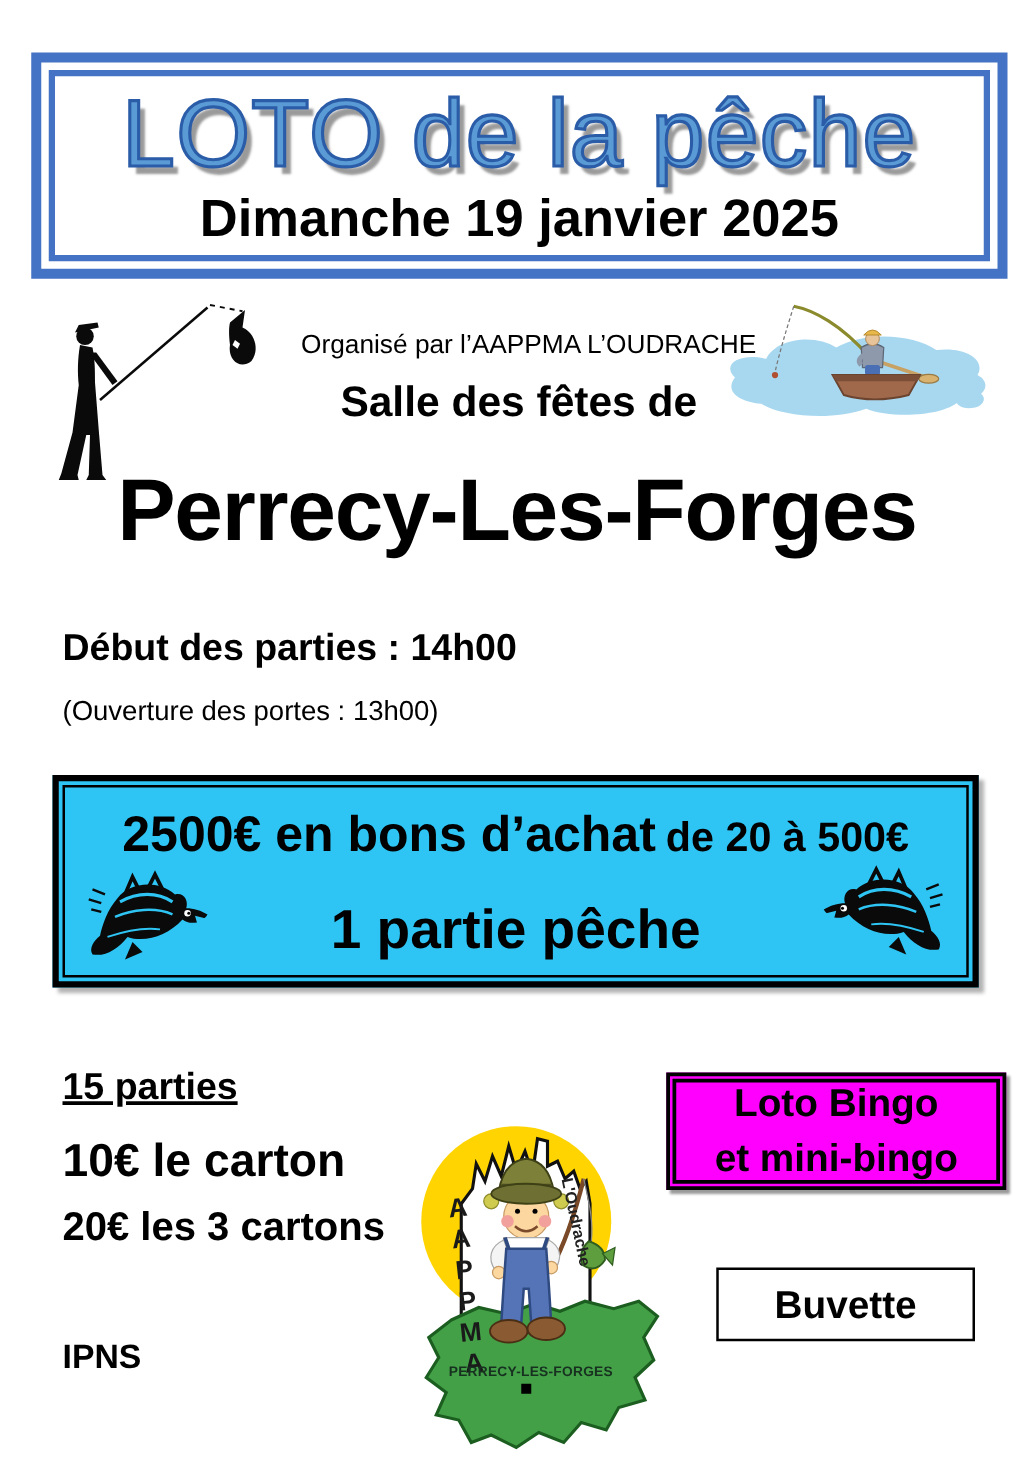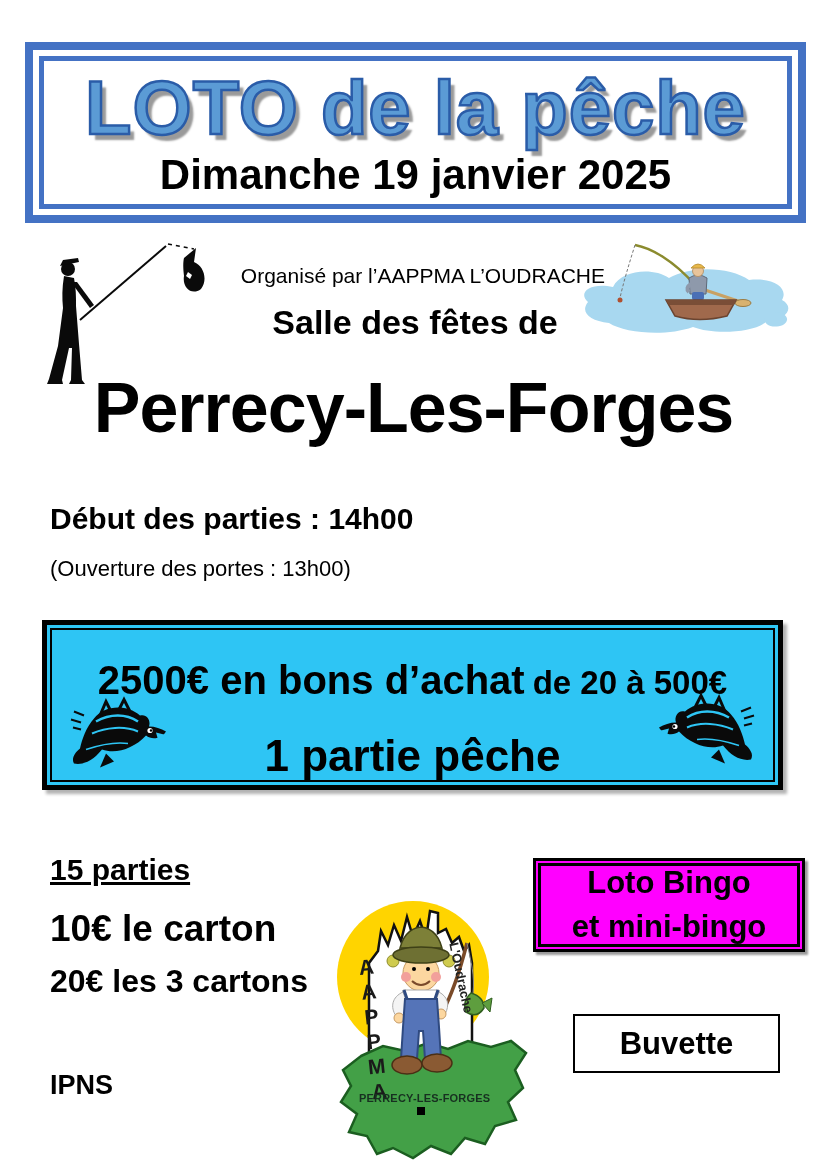--- a/index.html
+++ b/index.html
@@ -13,21 +13,21 @@
   
   .top-banner {
     position:absolute; left:25px; top:42px; width:781px; height:181px;
     border:8px solid #4472C4; background:#fff;
   }
   .top-banner-inner {
     position:absolute; inset:6px; border:5px solid #4472C4;
     display:flex; flex-direction:column; align-items:center; justify-content:center;
   }
   .main-title {
-    font-size:76px; font-weight:bold; line-height:1; letter-spacing:1px;
+    font-size:76px; font-weight:normal; line-height:1; letter-spacing:1px;
     color:#5B9BD5; -webkit-text-stroke:2.5px #2A5CA8;
     text-shadow:5px 6px 2px #9a9a9a; white-space:nowrap;
   }
   .event-date {
     margin-top:8px; font-size:42px; font-weight:bold; line-height:1; white-space:nowrap;
   }
 
   
   .silhouette { position:absolute; left:38px; top:236px; width:185px; height:160px; }
   .organizer {
@@ -47,21 +47,21 @@
   .start-time { position:absolute; left:50px; top:502px; font-size:30px; font-weight:bold; }
   .doors-time { position:absolute; left:50px; top:556px; font-size:22px; }
 
   
   .prize-banner {
     position:absolute; left:42px; top:620px; width:741px; height:170px;
     border:5px solid #000; background:#2EC5F4; box-shadow:4px 4px 3px #b3b3b3;
   }
   .prize-inner {
     position:absolute; inset:3px; border:2px solid #000; background:#2EC5F4;
-    display:flex; flex-direction:column; align-items:center; padding-top:28px;
+    display:flex; flex-direction:column; align-items:center; padding-top:16px;
   }
   .prize-line1 { font-size:40px; font-weight:bold; white-space:nowrap; }
   .prize-range { font-size:33px; font-weight:bold; margin-left:8px; }
   .prize-line2 { font-size:44px; font-weight:bold; margin-top:28px; white-space:nowrap; }
   .fish { position:absolute; width:105px; height:88px; }
   .fish-left  { left:14px; top:60px; }
   .fish-right { right:14px; top:56px; transform:scaleX(-1); }
 
   
   .price-parts { position:absolute; left:50px; top:853px; font-size:30px; font-weight:bold; text-decoration:underline; }

